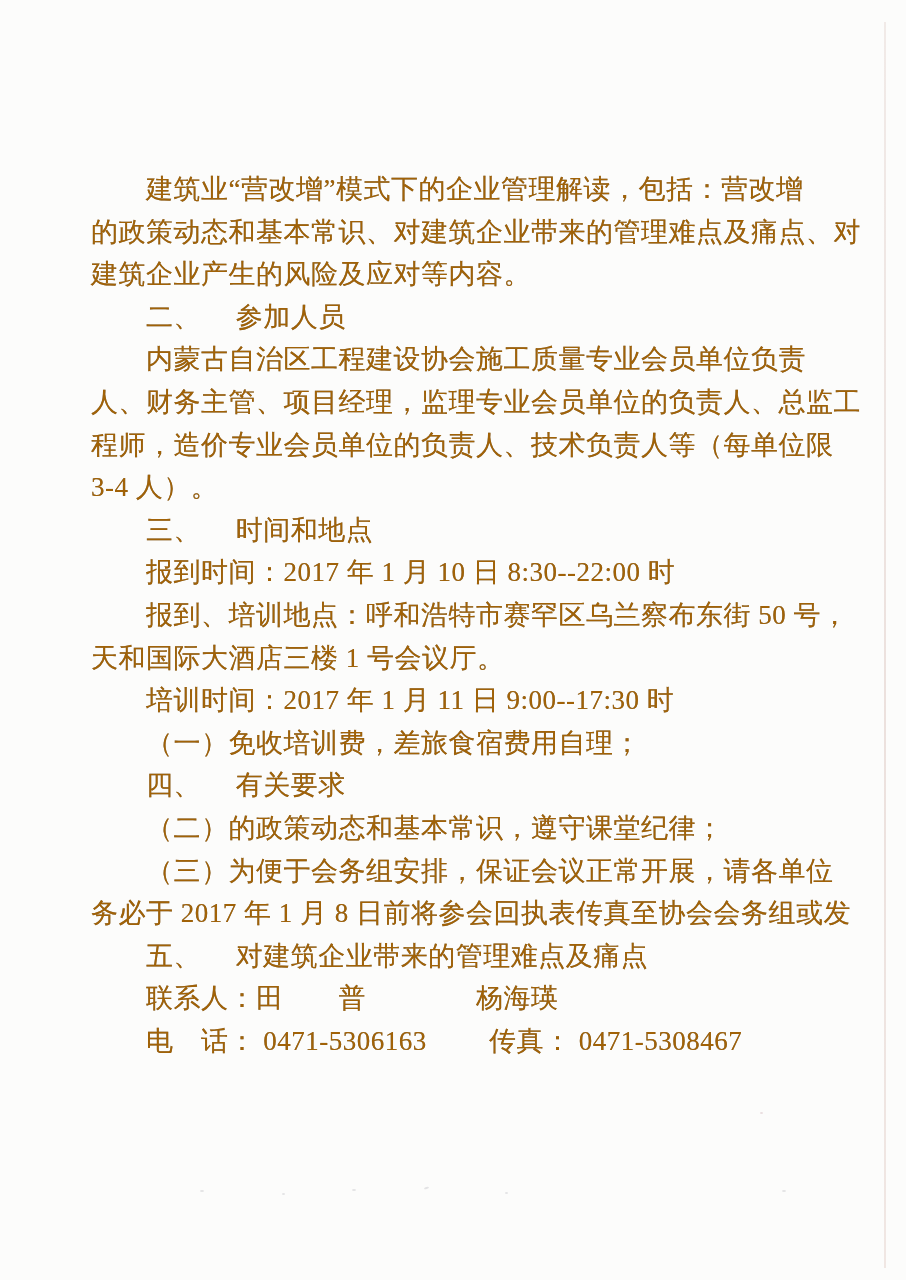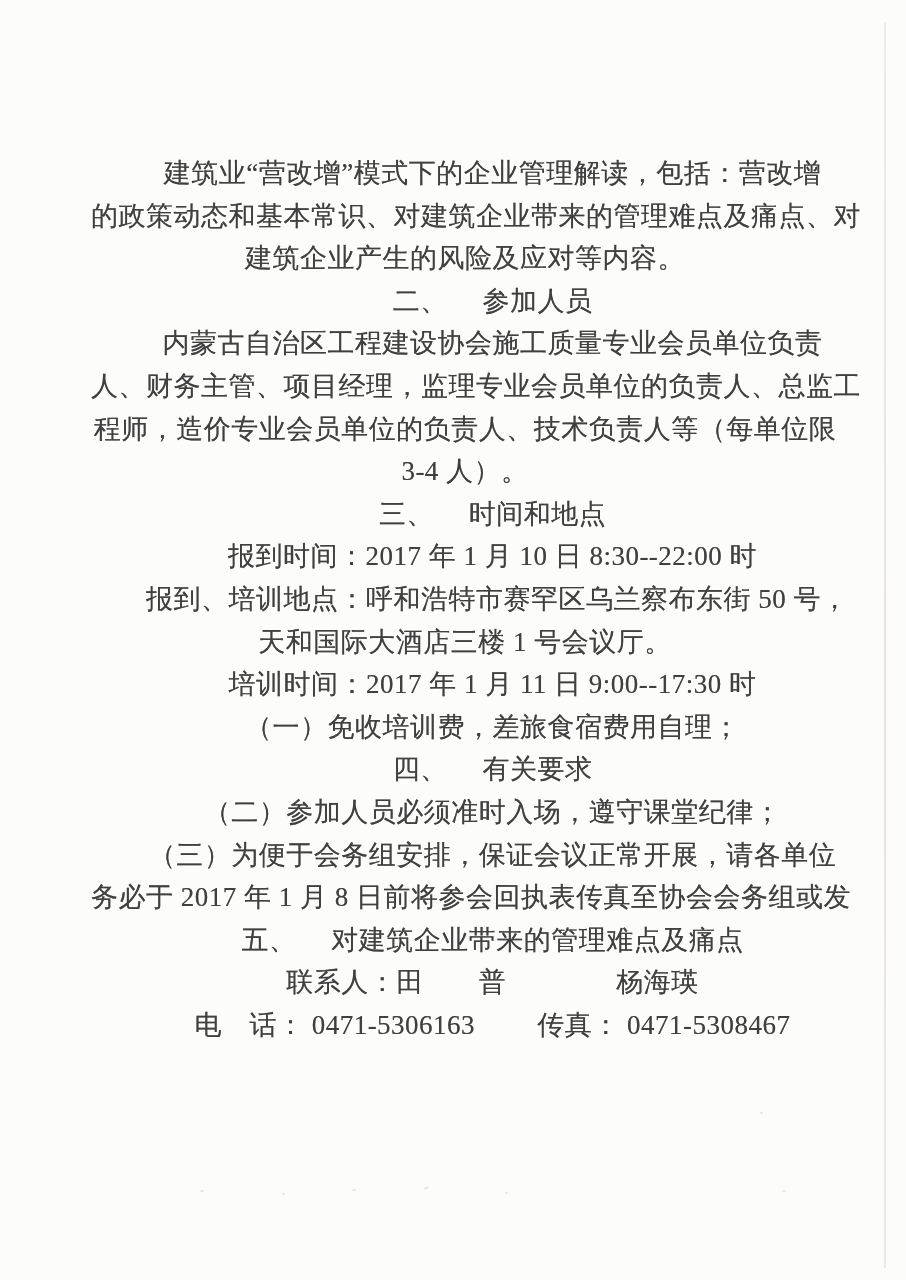--- a/index.html
+++ b/index.html
@@ -10,27 +10,26 @@
     width: 906px;
     height: 1280px;
     background: #fcfcfb;
     overflow: hidden;
     font-family: "Liberation Serif", "DejaVu Serif", serif;
   }
 
   .text-block {
     position: absolute;
     left: 91px;
-    top: 152px;
+    top: 168px;
     width: 748px;
-    color: #404040;
+    color: #a16207;
     font-size: 27px;
     line-height: 42.6px;
     letter-spacing: 0.5px;
-    text-align: center;
   }
 
   .line {
     white-space: pre;
     text-shadow: 0 0 0.6px rgba(45,45,45,0.55);
   }
   .line.indent { padding-left: 55px; }
 
   
   .edge-line {
@@ -71,21 +70,21 @@
     <div class="line">人、财务主管、项目经理，监理专业会员单位的负责人、总监工</div>
     <div class="line">程师，造价专业会员单位的负责人、技术负责人等（每单位限</div>
     <div class="line">3-4 人）。</div>
     <div class="line indent">三、　 时间和地点</div>
     <div class="line indent">报到时间：2017 年 1 月 10 日 8:30--22:00 时</div>
     <div class="line indent">报到、培训地点：呼和浩特市赛罕区乌兰察布东街 50 号，</div>
     <div class="line">天和国际大酒店三楼 1 号会议厅。</div>
     <div class="line indent">培训时间：2017 年 1 月 11 日 9:00--17:30 时</div>
     <div class="line indent">（一）免收培训费，差旅食宿费用自理；</div>
     <div class="line indent">四、　 有关要求</div>
-    <div class="line indent">（二）参加人员必须准时入场，遵守课堂纪律；</div>
+    <div class="line indent">（二）的政策动态和基本常识，遵守课堂纪律；</div>
     <div class="line indent">（三）为便于会务组安排，保证会议正常开展，请各单位</div>
     <div class="line">务必于 2017 年 1 月 8 日前将参会回执表传真至协会会务组或发</div>
     <div class="line indent">五、　 对建筑企业带来的管理难点及痛点</div>
     <div class="line indent">联系人：田　　普　　　　杨海瑛</div>
     <div class="line indent">电　话： 0471-5306163　　 传真： 0471-5308467</div>
   </div>
 
   <div class="edge-line"></div>
 
   <div class="speck s1"></div>

